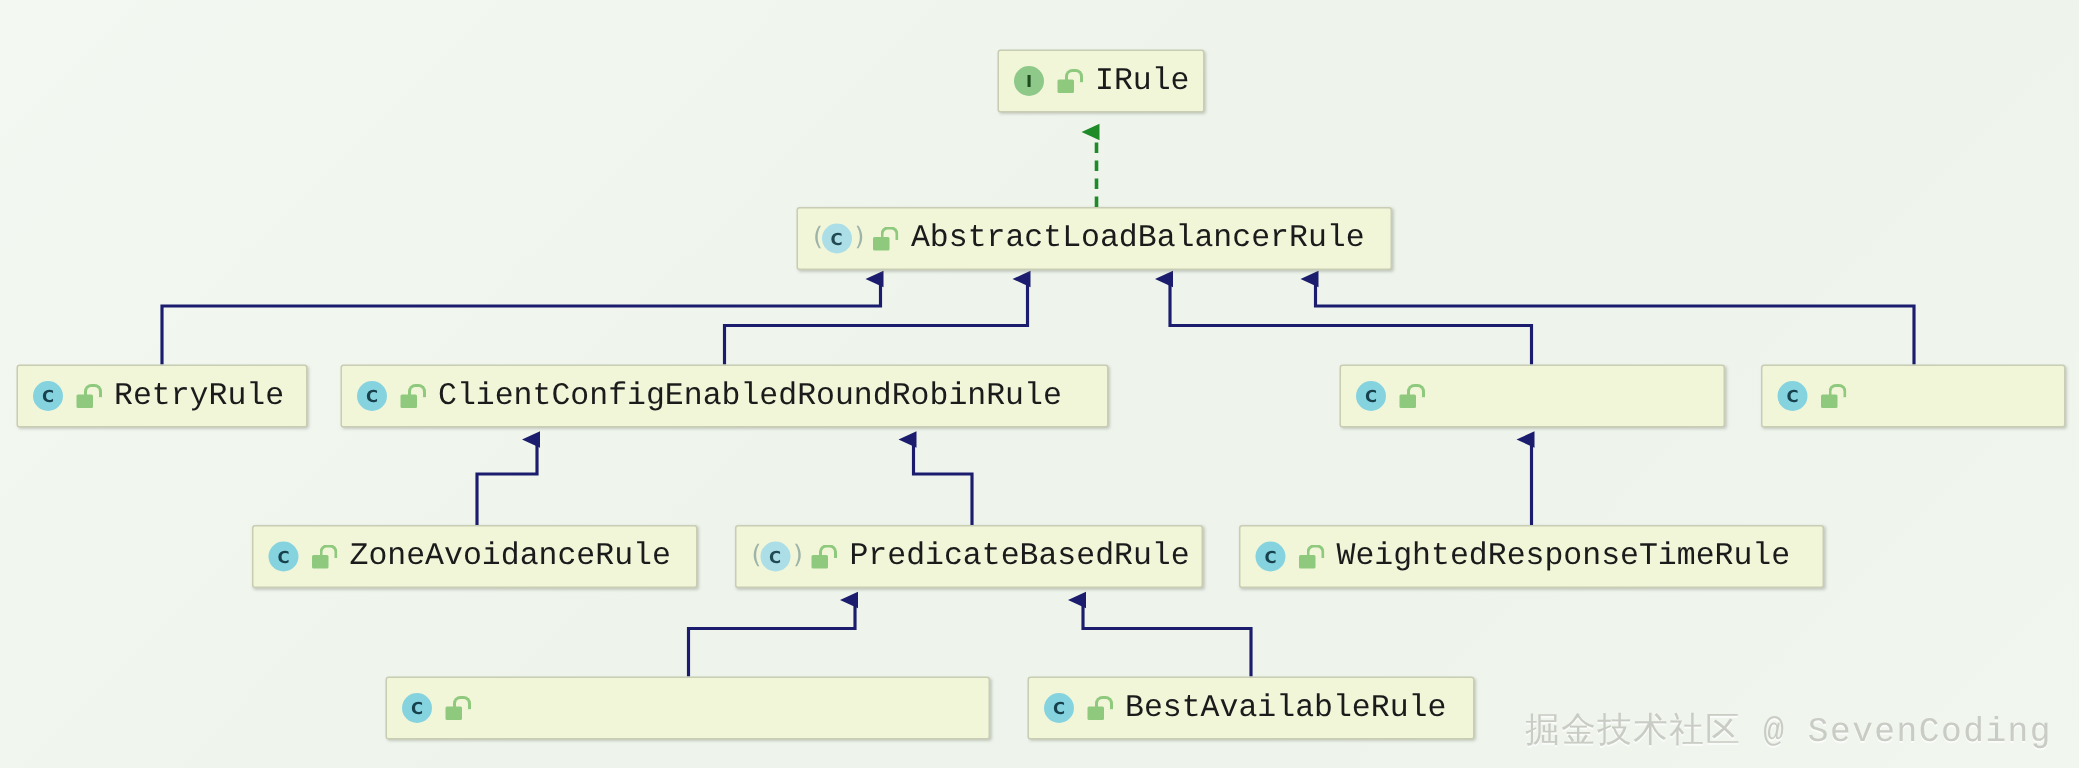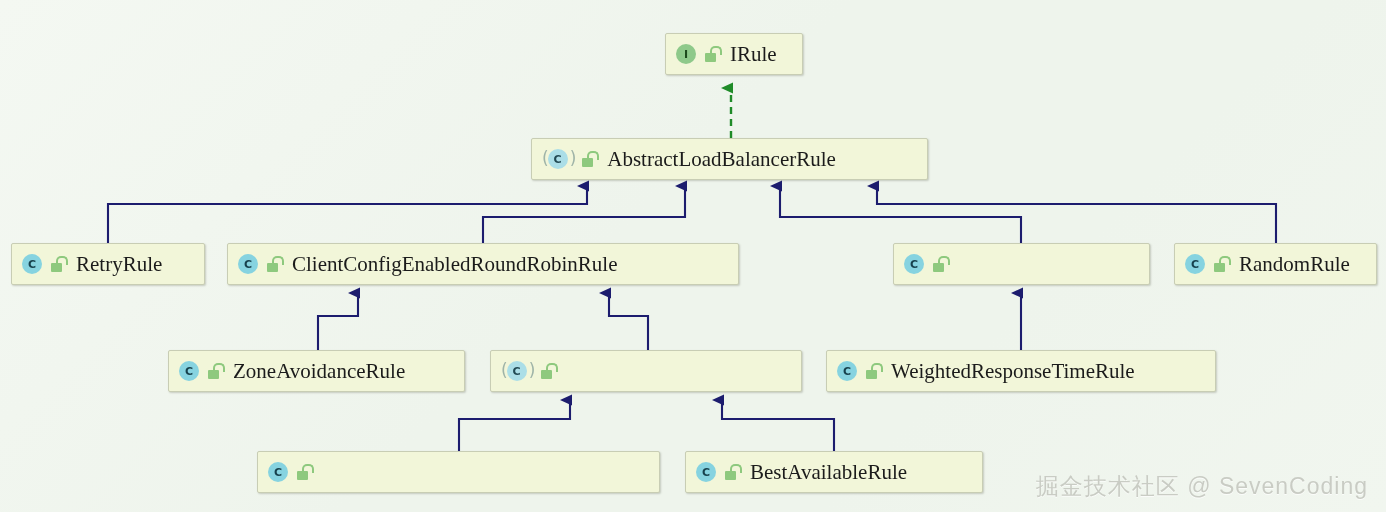--- a/index.html
+++ b/index.html
@@ -94,30 +94,30 @@
     position: absolute;
     left: 6px;
     top: 0;
     width: 8px;
     height: 7px;
     border: 2px solid #8ec97e;
     border-bottom: none;
     border-radius: 5px 5px 0 0;
   }
   .label {
-    font-family: Liberation Serif, serif;
+    font-family: Liberation Mono, monospace;
     font-size: 21px;
     color: #1b1b1b;
     letter-spacing: 0px;
   }
   #watermark {
     position: absolute;
     right: 18px;
     bottom: 10px;
-    font-family: Liberation Sans, sans-serif;
+    font-family: Liberation Mono, monospace;
     font-size: 23px;
     color: #c9ccc4;
     letter-spacing: 1px;
     white-space: nowrap;
     text-shadow: 0 1px 0 rgba(255,255,255,0.7);
   }
 </style>
 </head>
 <body>
 
@@ -196,21 +196,20 @@
         <span class="body"></span>
       </span>
   </div>
 
   <div class="node" style="left:1174px;top:243px;width:203px;">
     <span class="badge cls">C</span>
     <span class="lock">
         <span class="shackle"></span>
         <span class="body"></span>
       </span>
-    <span class="label">RandomRule</span>
   </div>
 
   <div class="node" style="left:168px;top:350px;width:297px;">
     <span class="badge cls">C</span>
     <span class="lock">
         <span class="shackle"></span>
         <span class="body"></span>
       </span>
     <span class="label">ZoneAvoidanceRule</span>
   </div>
@@ -218,20 +217,21 @@
   <div class="node abstract" style="left:490px;top:350px;width:312px;">
     <span class="badge-wrap">
       <span class="paren l">(</span>
       <span class="badge cls">C</span>
       <span class="paren r">)</span>
     </span>
     <span class="lock">
         <span class="shackle"></span>
         <span class="body"></span>
       </span>
+    <span class="label">PredicateBasedRule</span>
   </div>
 
   <div class="node" style="left:826px;top:350px;width:390px;">
     <span class="badge cls">C</span>
     <span class="lock">
         <span class="shackle"></span>
         <span class="body"></span>
       </span>
     <span class="label">WeightedResponseTimeRule</span>
   </div>

